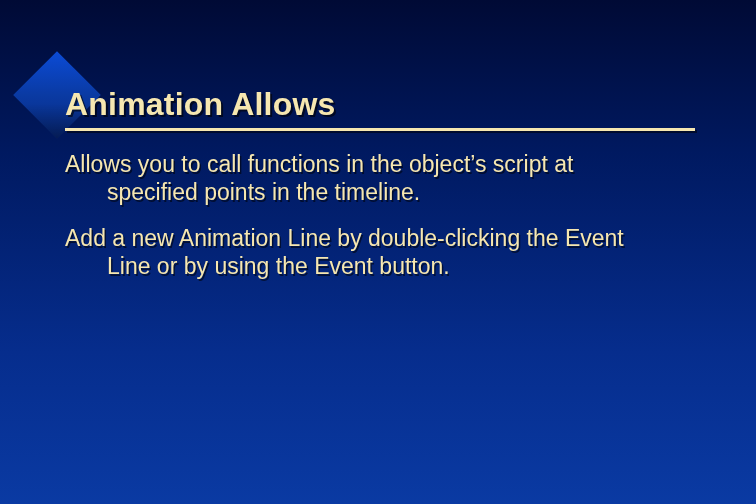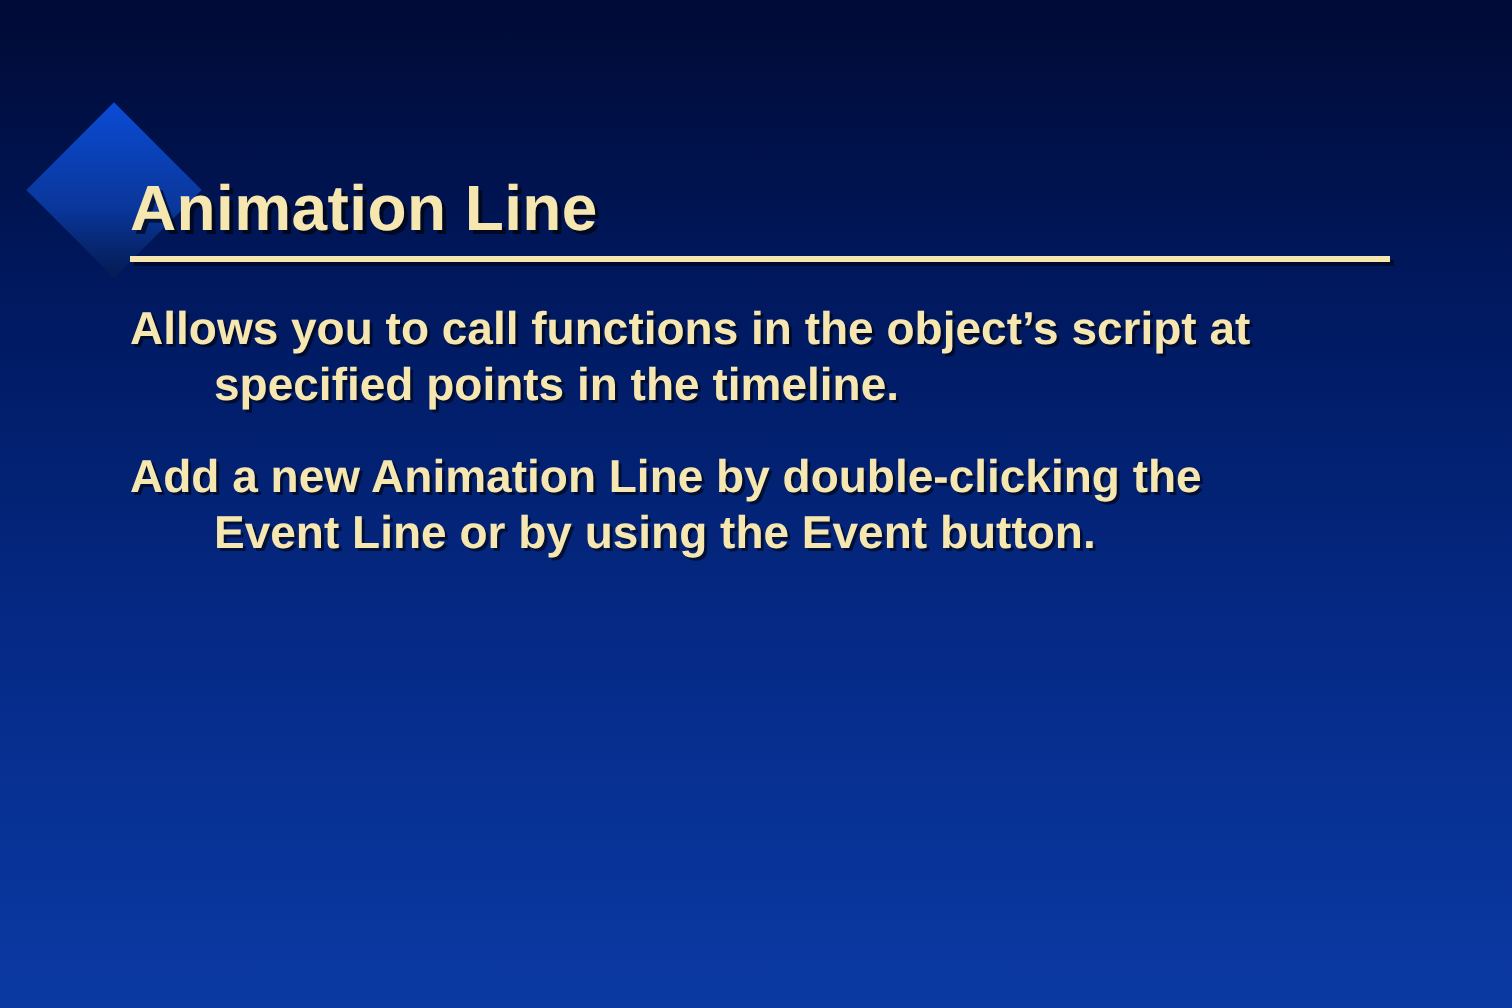--- a/index.html
+++ b/index.html
@@ -51,34 +51,34 @@
     border-top: 3px solid #f6e7b0;
     box-shadow: 2px 2px 0 rgba(0,0,0,0.5);
   }
   .body {
     position: absolute;
     left: 65px;
     top: 150px;
     width: 600px;
     color: #f6e7b0;
     font-size: 23px;
-    font-weight: bold;
+    font-weight: normal;
     line-height: 1.22;
     text-shadow: 1.5px 1.5px 0 rgba(0,0,0,0.55);
   }
   .para {
     margin: 0 0 18px 0;
     padding-left: 42px;
     text-indent: -42px;
   }
 </style>
 </head>
 <body>
 
 <div class="slide">
   <div class="bullet-diamond"></div>
-  <div class="title">Animation Line</div>
+  <div class="title">Animation Allows</div>
   <div class="title-underline"></div>
   <div class="body">
     <p class="para">Allows you to call functions in the object’s script at specified points in the timeline.</p>
     <p class="para">Add a new Animation Line by double-clicking the Event Line or by using the Event button.</p>
   </div>
 </div>
 
 </body></html>

